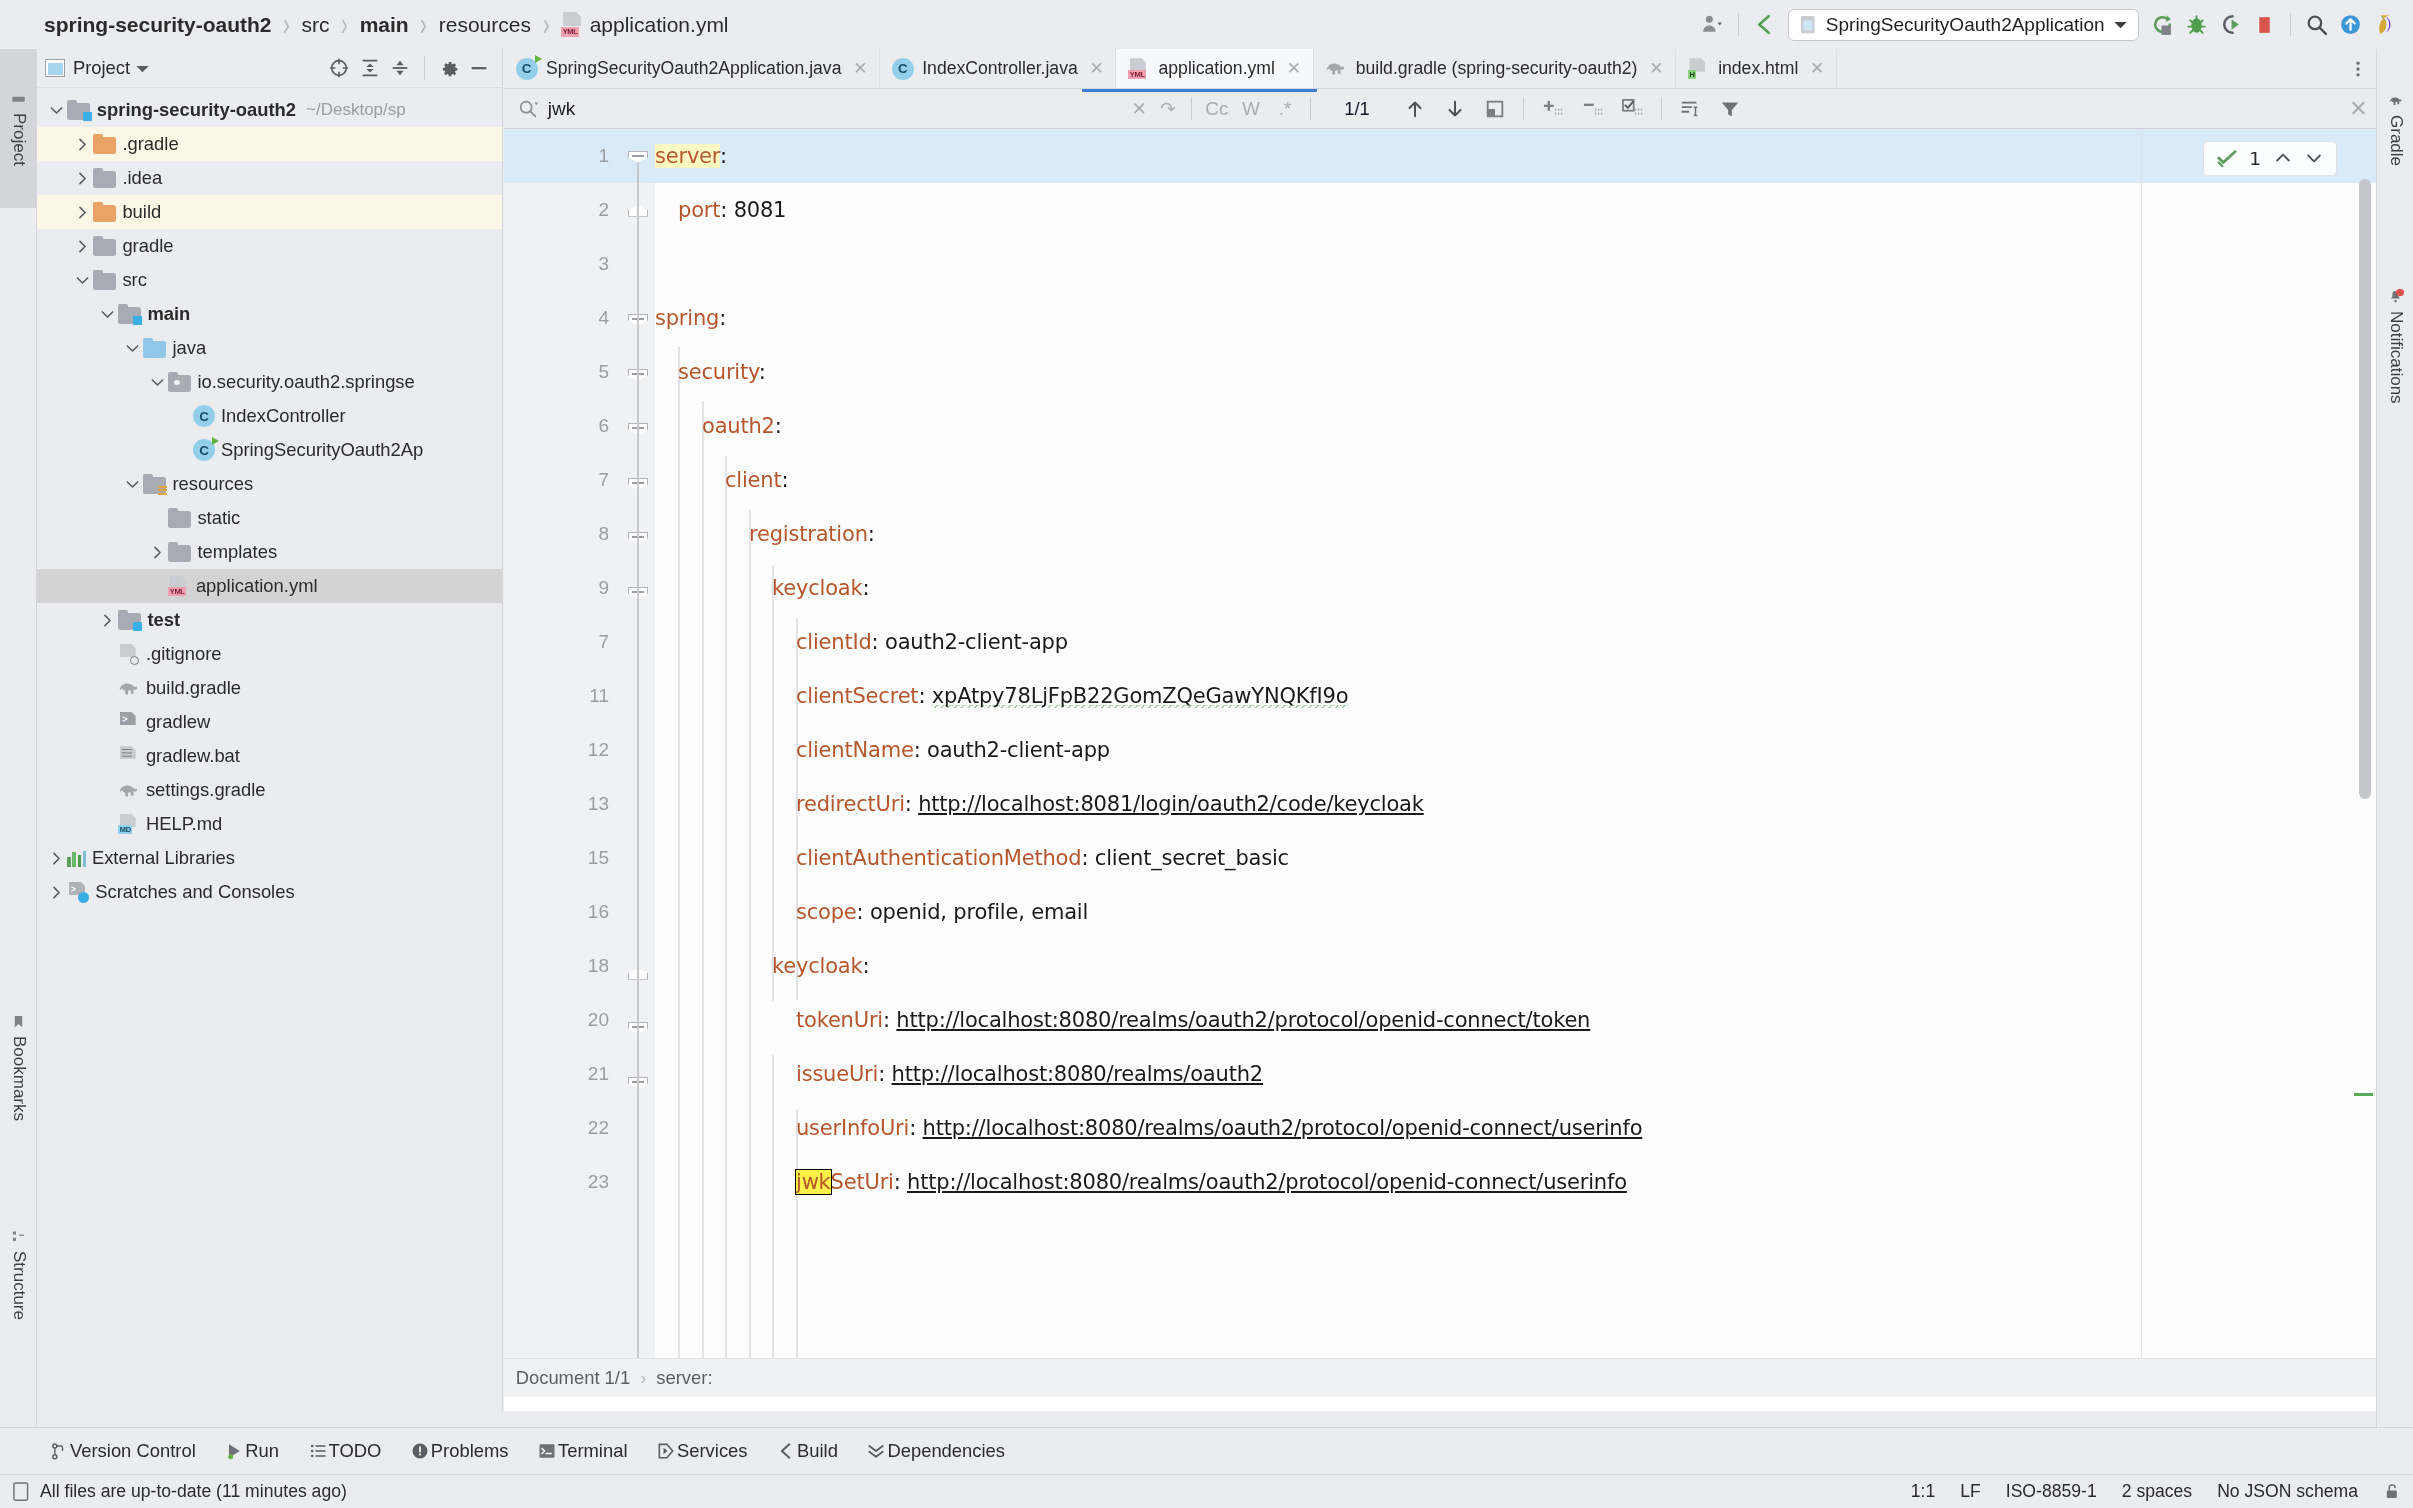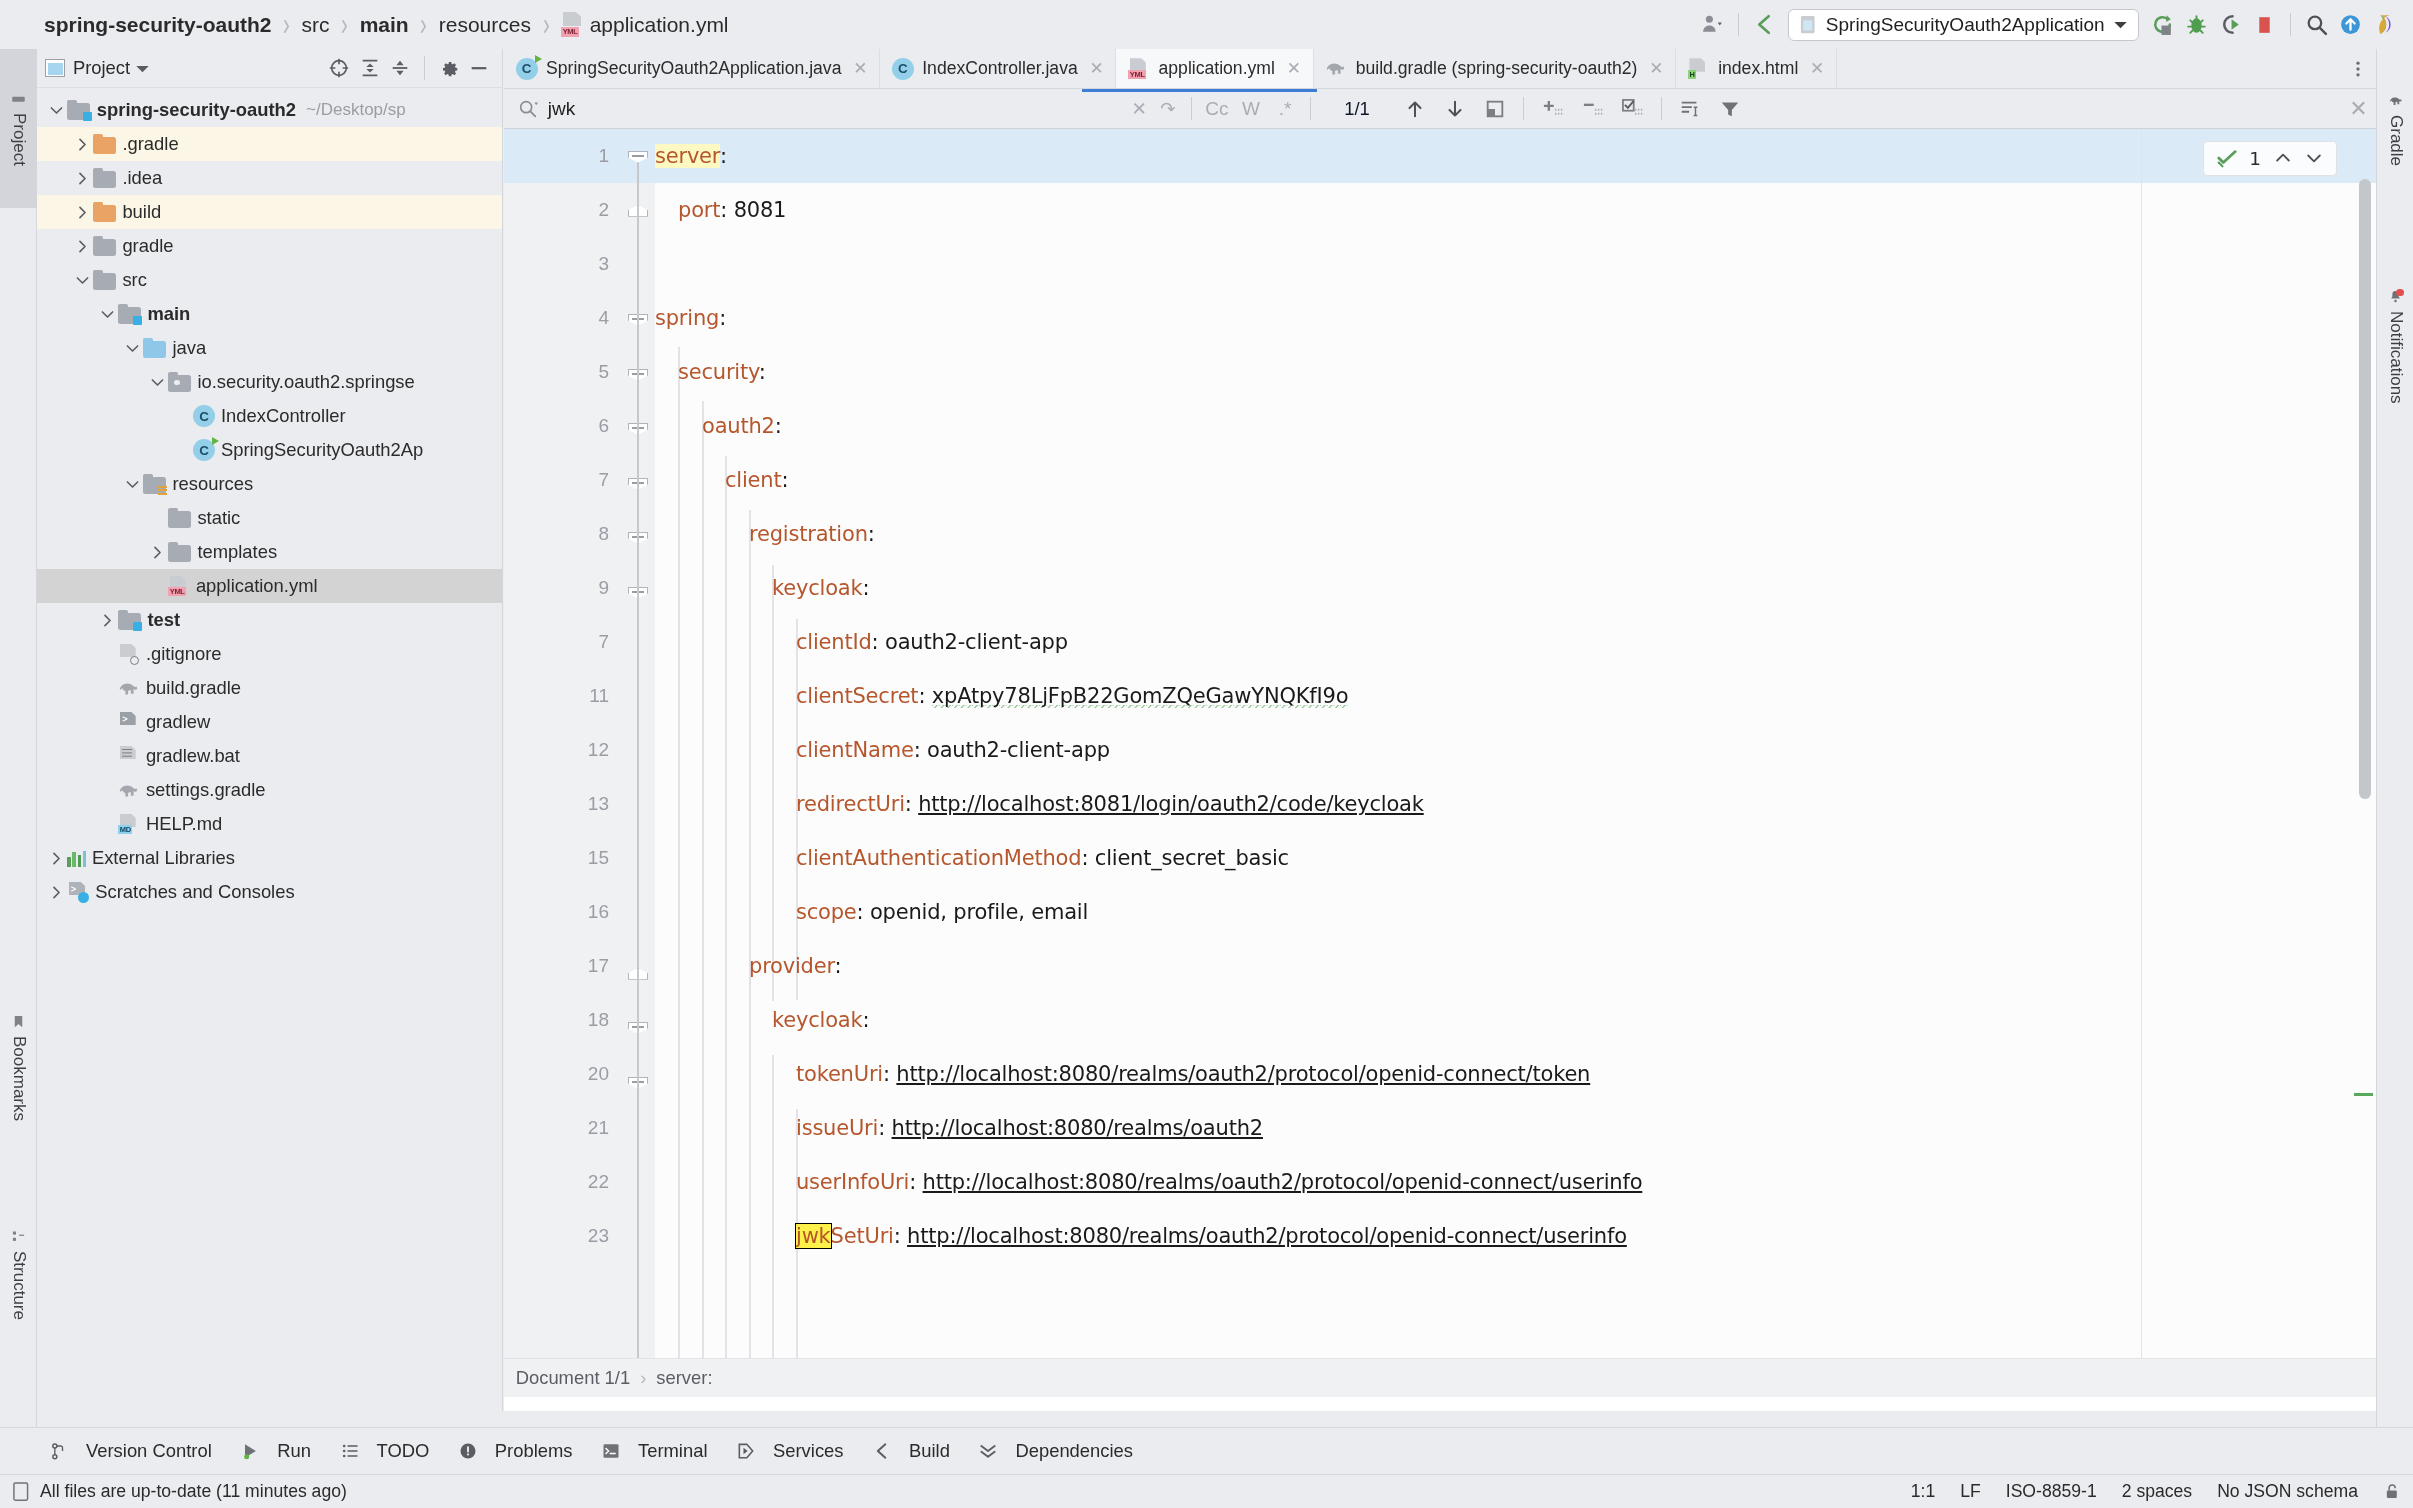--- a/index.html
+++ b/index.html
@@ -285,21 +285,21 @@
     border-top: 0.8px solid #e2e3e6;
   }
   .editor-crumb .sep { color: #b4b8bf; }
 
   
   .toolwindow-bar {
     position: absolute; left: 0; bottom: 34px; width: 2413px; height: 47px;
     background: #ebecf0; border-top: 0.8px solid #d5d7dc;
     display: flex; align-items: center; padding-left: 49px; gap: 28.5px;
   }
-  .twb-item { display: flex; align-items: center; gap: 17px; font-size: 18.4px; color: #2b2b2b; }
+  .twb-item { display: flex; align-items: center; gap: 1px; font-size: 18.4px; color: #2b2b2b; }
   .twb-ico { width: 20px; height: 20px; display: flex; align-items: center; justify-content: center; color: #5a5d63; }
 
   .statusbar {
     position: absolute; left: 0; bottom: 0; width: 2413px; height: 34px;
     background: #ebecf0; border-top: 0.8px solid #d5d7dc;
     display: flex; align-items: center; padding: 0 11.7px;
   }
   .status-left { display: flex; align-items: center; gap: 10px; font-size: 17.6px; color: #2b2b2b; }
   .status-right { margin-left: auto; display: flex; align-items: center; gap: 25px; font-size: 17.6px; color: #2b2b2b; }
   svg { display: block; }
@@ -924,24 +924,20 @@
         </div>
         <div class="coderow">
           <span class="lineno">15</span>
           <span class="codetext" style="left:292px"><span class="k">clientAuthenticationMethod</span><span>:</span> <span class="">client_secret_basic</span></span>
         </div>
         <div class="coderow">
           <span class="lineno">16</span>
           <span class="codetext" style="left:292px"><span class="k">scope</span><span>:</span> <span class="">openid, profile, email</span></span>
         </div>
         <div class="coderow">
-          <span class="lineno">17</span>
-          <span class="codetext" style="left:245px"><span class="k">provider</span><span>:</span></span>
-        </div>
-        <div class="coderow">
           <span class="lineno">18</span>
           <span class="codetext" style="left:268px"><span class="k">keycloak</span><span>:</span></span>
         </div>
         <div class="coderow">
           <span class="lineno">20</span>
           <span class="codetext" style="left:292px"><span class="k">tokenUri</span><span>:</span> <span class="lnk">http://localhost:8080/realms/oauth2/protocol/openid-connect/token</span></span>
         </div>
         <div class="coderow">
           <span class="lineno">21</span>
           <span class="codetext" style="left:292px"><span class="k">issueUri</span><span>:</span> <span class="lnk">http://localhost:8080/realms/oauth2</span></span>

